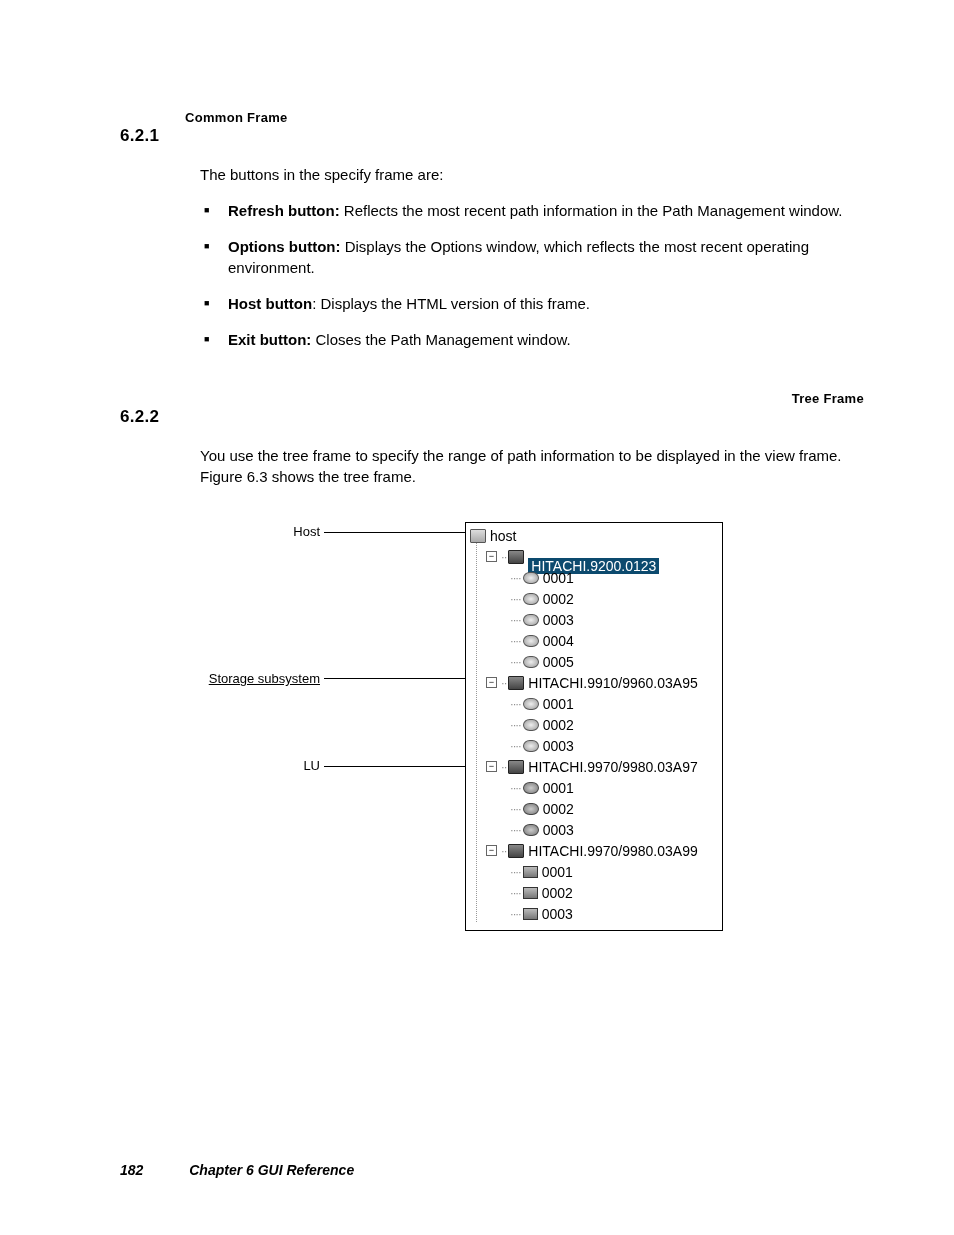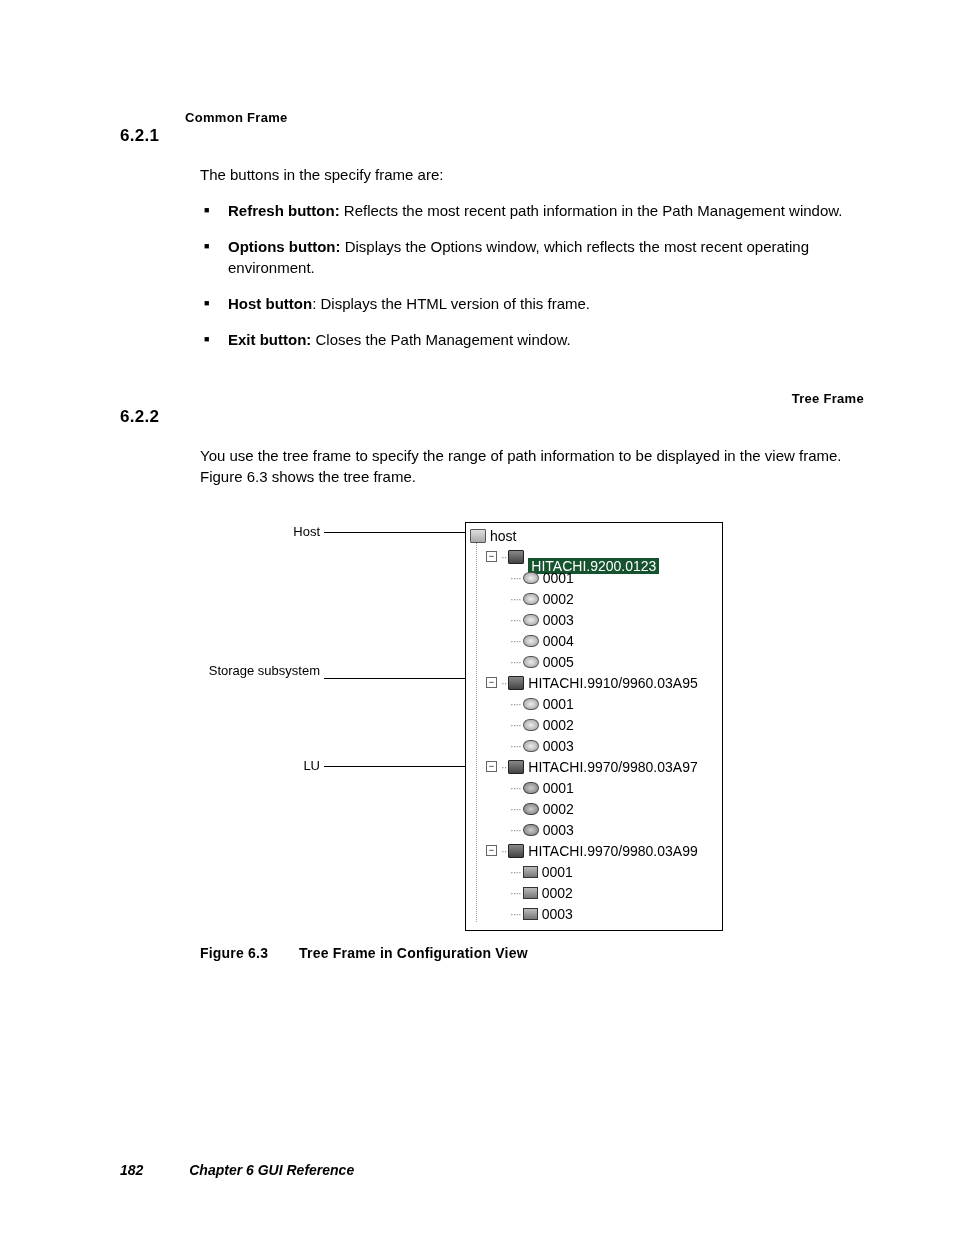--- a/index.html
+++ b/index.html
@@ -133,21 +133,21 @@
     border-radius: 50% / 60%;
     background: radial-gradient(#ccc,#777);
     border: 1px solid #444;
   }
   .ic-box {
     width: 13px; height: 10px;
     background: linear-gradient(#bbb,#777);
     border: 1px solid #333;
   }
   .sel {
-    background: #14532d;
+    background: #0c4a6e;
     color: #fff;
     padding: 0 3px;
     margin-top: 19px;
   }
   
   
   .anno {
     position: absolute;
     font-family: Arial, Helvetica, sans-serif;
     font-size: 13px;
@@ -217,21 +217,21 @@
     <div class="sec-num">6.2.2</div>
     <div class="sec-title">Tree Frame</div>
   </div>
   <div class="body-indent">
     <p class="intro">You use the tree frame to specify the range of path information to be displayed in the view frame. Figure 6.3 shows the tree frame.</p>
 
     <div class="figwrap">
       <div class="anno" style="left:0; top:2px; width:120px;">Host</div>
       <div class="leader" style="left:124px; top:10px; width:150px;"></div>
 
-      <div class="anno" style="left:0; top:141px; width:120px;">Storage subsystem</div>
+      <div class="anno" style="left:0; top:149px; width:120px;text-decoration:underline;">Storage subsystem</div>
       <div class="leader" style="left:124px; top:156px; width:160px;"></div>
 
       <div class="anno" style="left:0; top:236px; width:120px;">LU</div>
       <div class="leader" style="left:124px; top:244px; width:184px;"></div>
 
       <div class="treebox" id="treebox">
         <div class="vline"></div>
       <div class="row lv0">
             <span class="ic ic-host"></span>
             <span>host</span>
@@ -325,24 +325,20 @@
             <span class="ic ic-box"></span>
             <span>0002</span>
           </div>
           <div class="row lv2">
             <span class="dots">····</span>
             <span class="ic ic-box"></span>
             <span>0003</span>
           </div>
         </div>
 
-      <div class="fig-caption">
-        <span class="fignum">Figure 6.3</span>
-        <span>Tree Frame in Configuration View</span>
-      </div>
     </div>
   </div>
 </div>
 
 <div class="footer">
   <span class="pnum">182</span>
   <span class="chap">Chapter 6   GUI  Reference</span>
 </div>
 
 </body></html>

